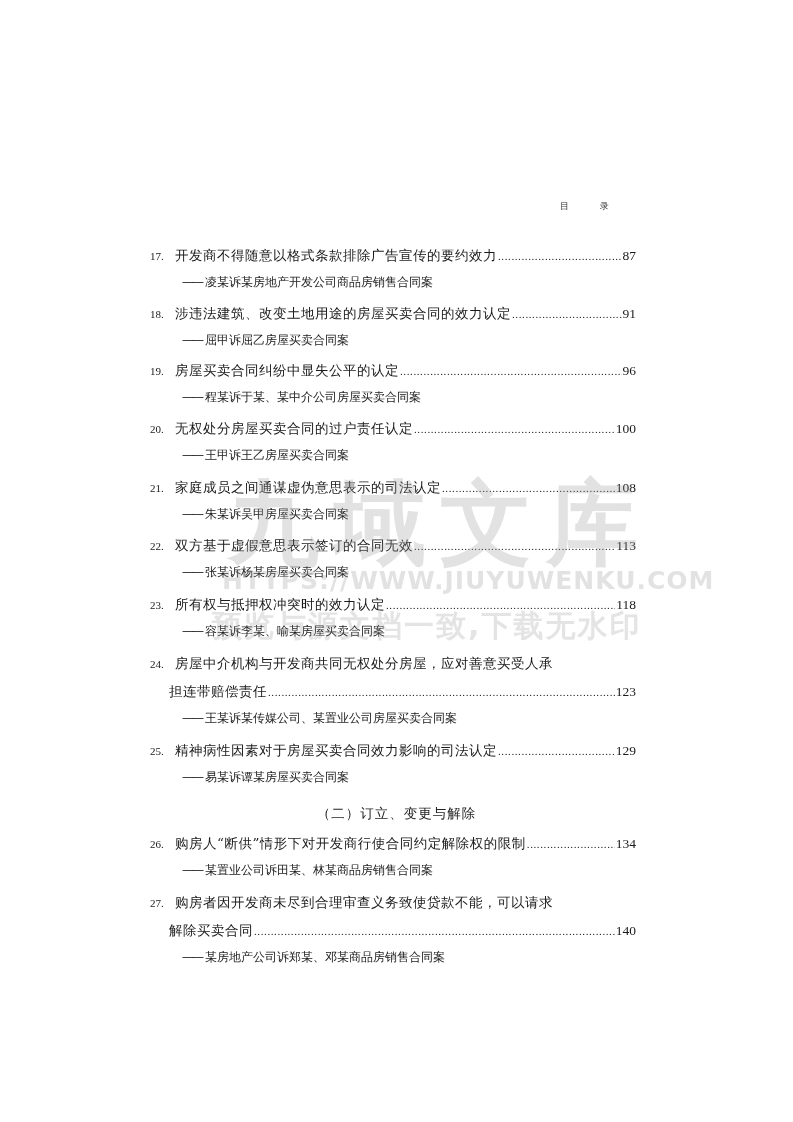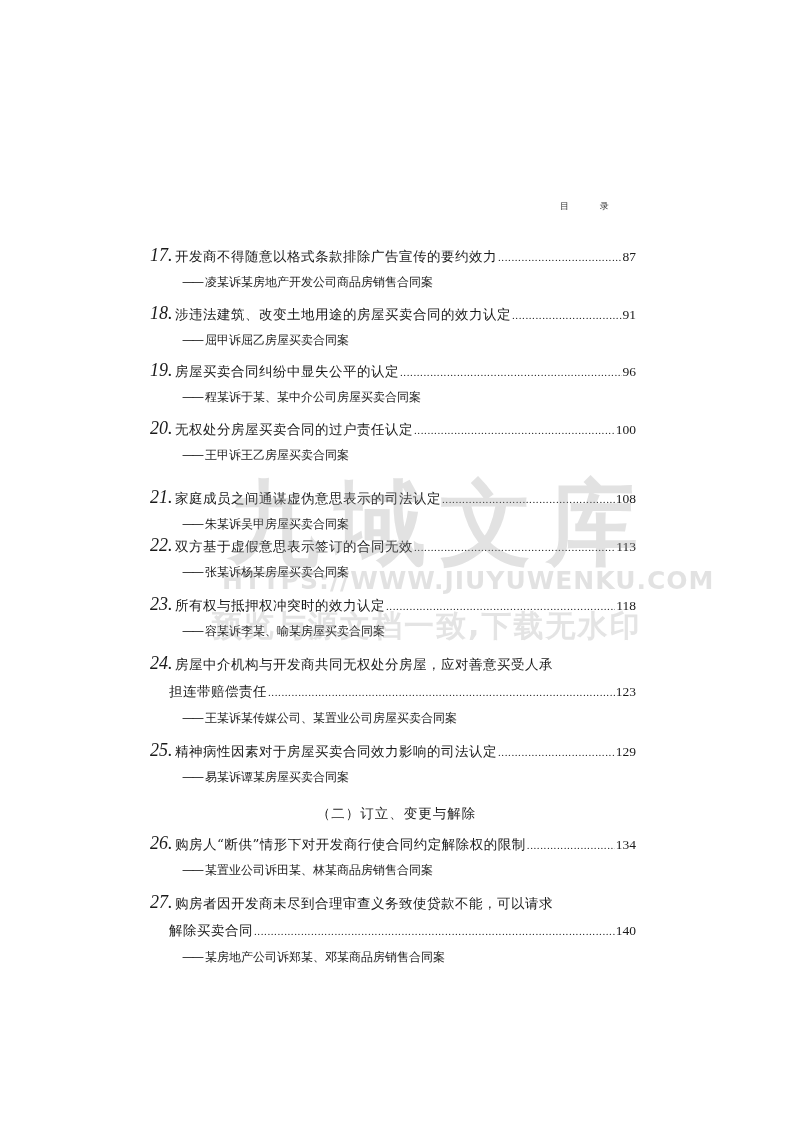--- a/index.html
+++ b/index.html
@@ -6,21 +6,21 @@
   body { width: 793px; height: 1122px; position: relative; overflow: hidden;
          font-family: "DejaVu Serif", "Liberation Serif", serif; color: #1a1a1a; }
   .page { position: absolute; left: 0; top: 0; width: 793px; height: 966px; border-radius: 29px; }
 
   .running-head { position: absolute; top: 192px; left: 540px; width: 96px; height: 28px; }
   .running-head .rh-label { position: absolute; left: 20px; top: 8px; font-size: 9px; letter-spacing: 14px; color: #333; }
   .running-head .rh-num { position: absolute; right: 12px; top: 0px; font-size: 20px; font-family: "Liberation Serif", serif; color: #111; }
 
   .toc-entry { position: absolute; left: 150px; width: 486px; font-size: 13.5px; }
   .toc-line { position: relative; height: 20px; line-height: 20px; display: flex; align-items: baseline; white-space: nowrap; }
-  .toc-num { width: 25px; flex: 0 0 25px; font-family: "Liberation Serif", serif; font-size: 18px; font-style: italic; }
+  .toc-num { width: 25px; flex: 0 0 25px; font-family: "Liberation Serif", serif; font-size: 11px; }
   .toc-title { flex: 0 0 auto; letter-spacing: 0.5px; }
   .toc-title-indent { margin-left: 19px; }
   .toc-leader { flex: 1 1 auto; overflow: hidden; margin: 0 1px; color: #222; font-family: "Liberation Serif", serif; font-size: 11px; letter-spacing: 0.6px; }
   .toc-leader::before { content: "....................................................................................................................................................................................................................................................."; }
   .toc-page { flex: 0 0 auto; font-family: "Liberation Serif", serif; font-size: 13.5px; }
   .toc-case { margin-top: 8px; margin-left: 32px; font-size: 12px; height: 18px; line-height: 18px; color: #222; white-space: nowrap; }
   .toc-case .dash { letter-spacing: -2px; margin-right: 3px; }
 
   .section-heading { position: absolute; top: 797px; left: 0; width: 793px; text-align: center; font-size: 13.5px; letter-spacing: 1px; color: #222; margin-top: 8px; }
 
@@ -72,21 +72,21 @@
   <div class="toc-entry" style="top:418px">
     <div class="toc-line">
       <span class="toc-num">20.</span>
       <span class="toc-title">无权处分房屋买卖合同的过户责任认定</span>
       <span class="toc-leader"></span>
       <span class="toc-page">100</span>
     </div>
     <div class="toc-case"><span class="dash">——</span><span>王甲诉王乙房屋买卖合同案</span></div>
   </div>
 
-  <div class="toc-entry" style="top:487px">
+  <div class="toc-entry" style="top:477px">
     <div class="toc-line">
       <span class="toc-num">21.</span>
       <span class="toc-title">家庭成员之间通谋虚伪意思表示的司法认定</span>
       <span class="toc-leader"></span>
       <span class="toc-page">108</span>
     </div>
     <div class="toc-case"><span class="dash">——</span><span>朱某诉吴甲房屋买卖合同案</span></div>
   </div>
 
   <div class="toc-entry" style="top:535px">

